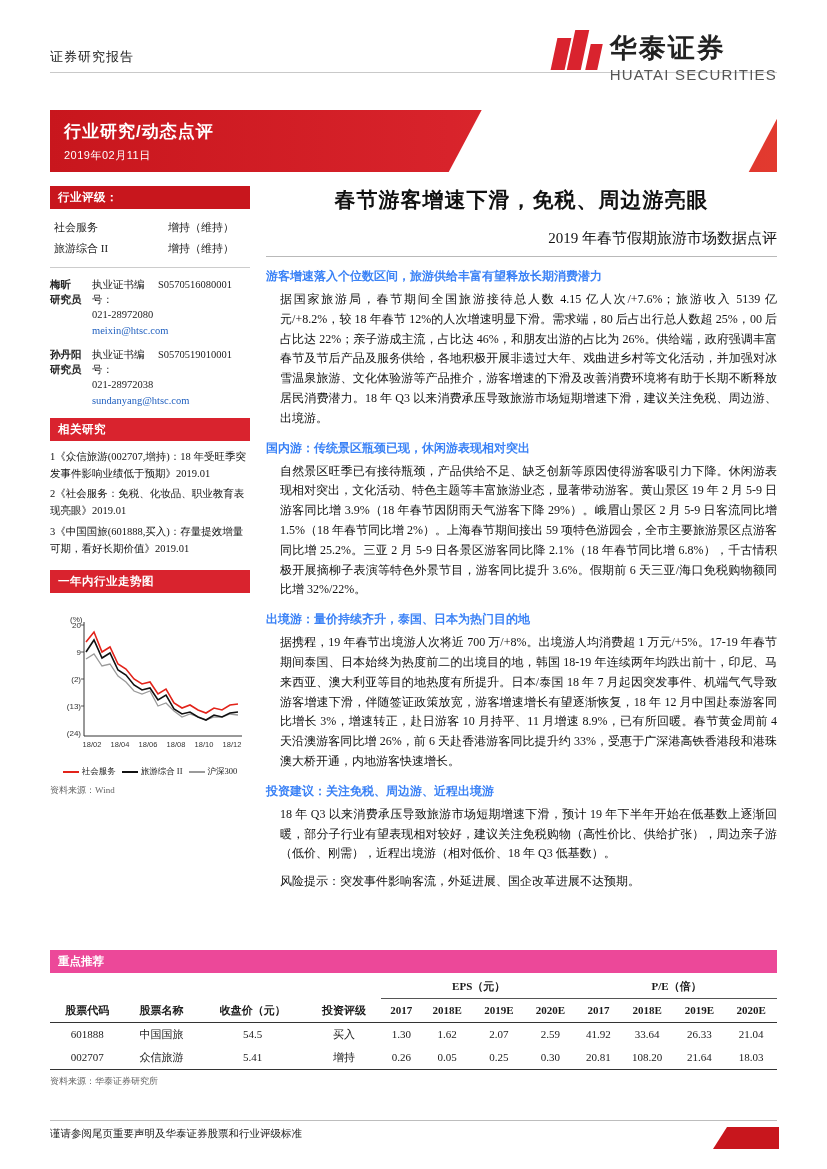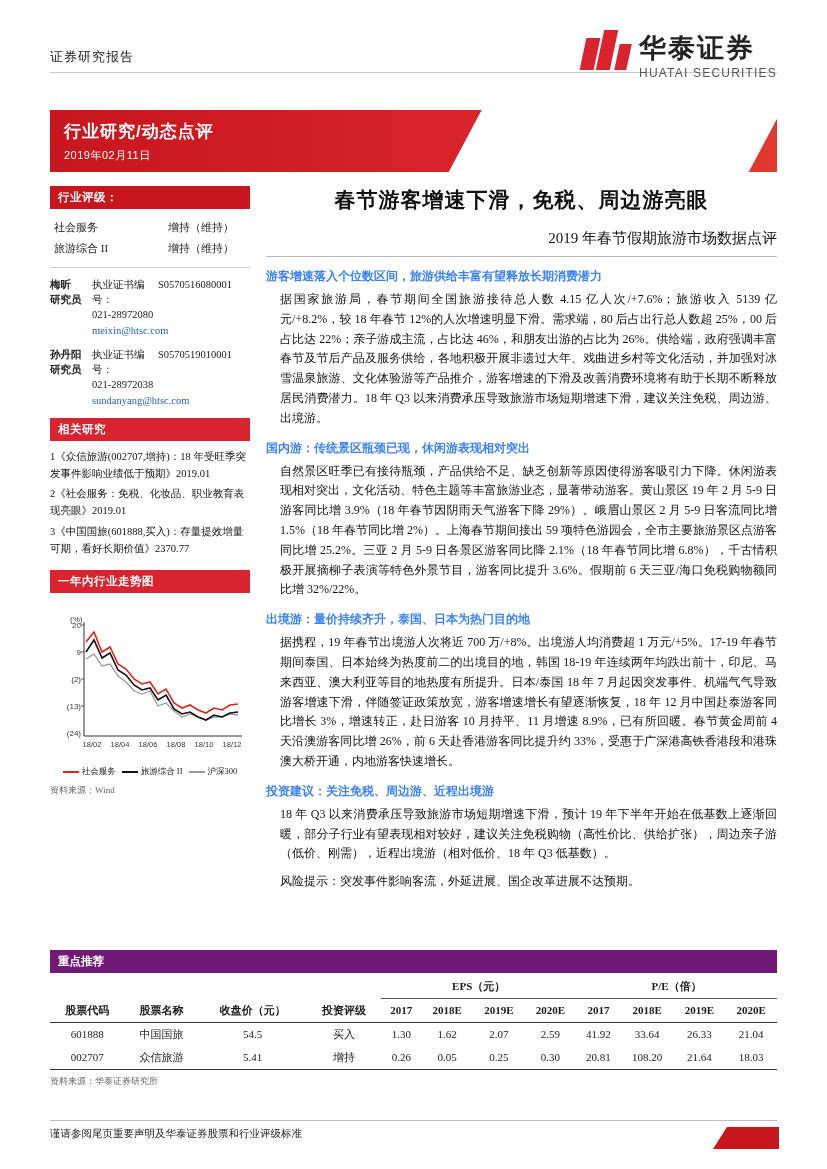--- a/index.html
+++ b/index.html
@@ -37,21 +37,21 @@
     display:flex; align-items:flex-start; gap:10px;
   }
   .logo-mark { width: 46px; height: 40px; position: relative; }
   .logo-mark .bar {
     position:absolute; background:#d9232e;
   }
   .logo-mark .b1 { left:0; top:8px; width:14px; height:32px; transform: skewX(-12deg); }
   .logo-mark .b2 { left:17px; top:0px; width:14px; height:40px; transform: skewX(-12deg); }
   .logo-mark .b3 { left:34px; top:14px; width:12px; height:26px; transform: skewX(-12deg); }
   .logo-txt-cn { font-size: 27px; font-weight: bold; color:#222; letter-spacing: 2px; font-family:"Liberation Sans", sans-serif;}
-  .logo-txt-en { font-size: 12px; color:#555; letter-spacing: 1.2px; font-family:"Liberation Sans", sans-serif;}
+  .logo-txt-en { font-size: 15px; color:#555; letter-spacing: 1.2px; font-family:"Liberation Sans", sans-serif;}
 
   
   .banner {
     position: relative;
     margin: 10px 50px 0 50px;
     height: 62px;
     background: linear-gradient(90deg,#c8161d 0%, #d8232b 55%, #e23a2f 100%);
     overflow: hidden;
   }
   .banner-cn {
@@ -122,21 +122,21 @@
     color:#3b82f6; font-weight:bold; font-size:12px; margin: 10px 0 5px 0;
     line-height:1.5;
   }
   .para {
     font-size:12px; line-height:1.65; text-align:justify; color:#111; margin:0 0 8px 14px;
   }
 
   
   .rec-wrap { position:absolute; left:50px; top:950px; width:727px; }
   .rec-title {
-    background:#701a75; color:#fff; font-size:11.5px; font-weight:bold;
+    background:#ec4899; color:#fff; font-size:11.5px; font-weight:bold;
     padding:4px 8px; font-family:"Liberation Sans", sans-serif;
   }
   table.rec { width:100%; border-collapse:collapse; font-size:11px; margin-top:2px;}
   table.rec th, table.rec td { padding:4px 2px; text-align:center; font-weight:normal; }
   table.rec thead tr.grp th { font-weight:bold; }
   table.rec thead tr.sub th { font-weight:bold; }
   .line-bot { border-bottom:1.4px solid #333; }
   .span-line { border-bottom:1px solid #555; }
   .rec-src { font-size:9px; color:#666; margin-top:5px; }
 
@@ -228,21 +228,21 @@
           <div>021-28972038</div>
           <div><a class="mail" href="#">sundanyang@htsc.com</a></div>
         </div>
       </div>
 
       <div style="height:10px"></div>
       <div class="lblk-title grey">相关研究</div>
       <div class="rel-list">
         <div>1《众信旅游(002707,增持)：18 年受旺季突发事件影响业绩低于预期》2019.01</div>
         <div>2《社会服务：免税、化妆品、职业教育表现亮眼》2019.01</div>
-        <div>3《中国国旅(601888,买入)：存量提效增量可期，看好长期价值》2370.77</div>
+        <div>3《中国国旅(601888,买入)：存量提效增量可期，看好长期价值》2019.01</div>
       </div>
 
       <div style="height:8px"></div>
       <div class="lblk-title grey">一年内行业走势图</div>
 
       <div class="chart-box">
         <div class="chart-area">
           <svg width="200" height="150" viewBox="0 0 200 150">
 
             <line x1="34" y1="8" x2="34" y2="122" stroke="#333" stroke-width="1"></line>

